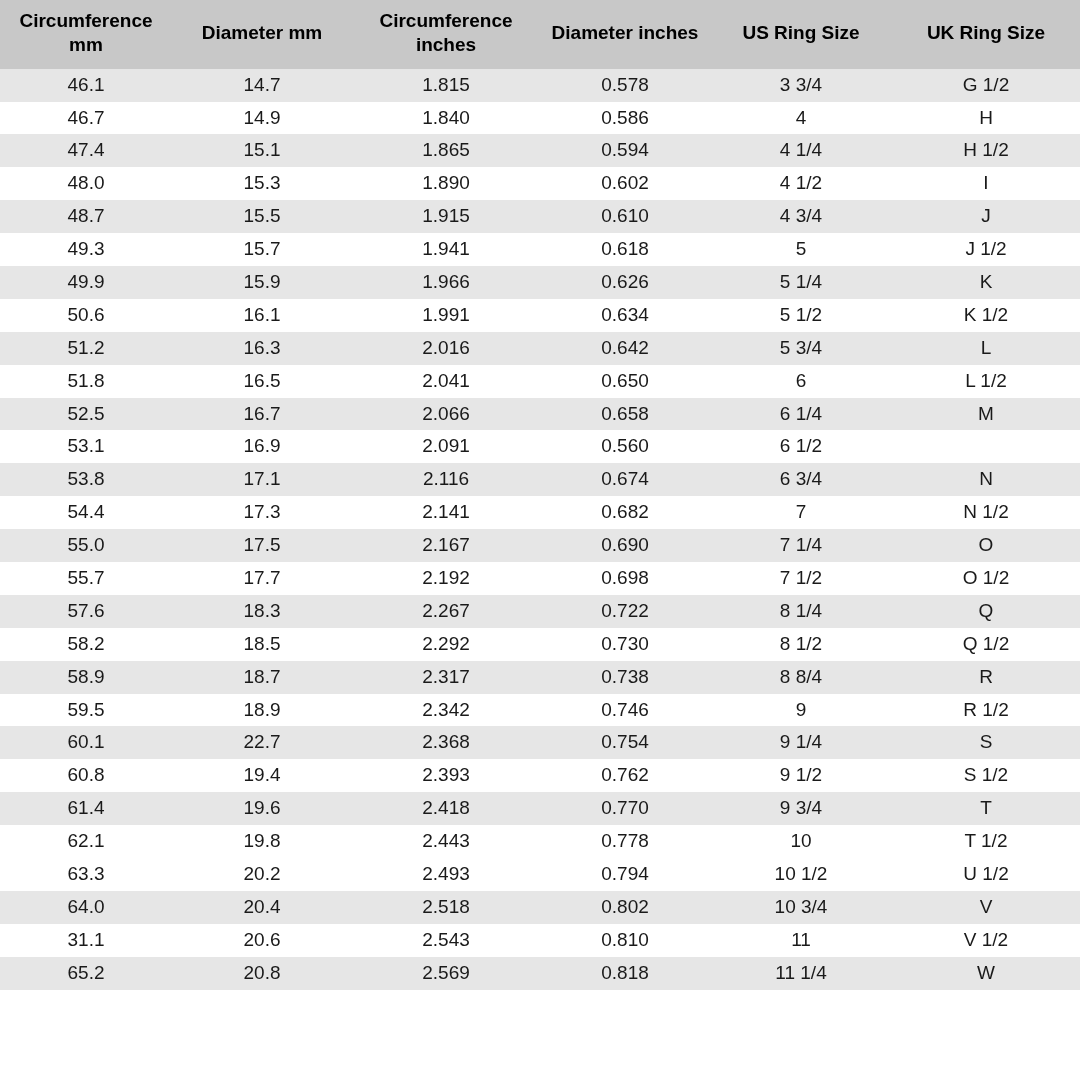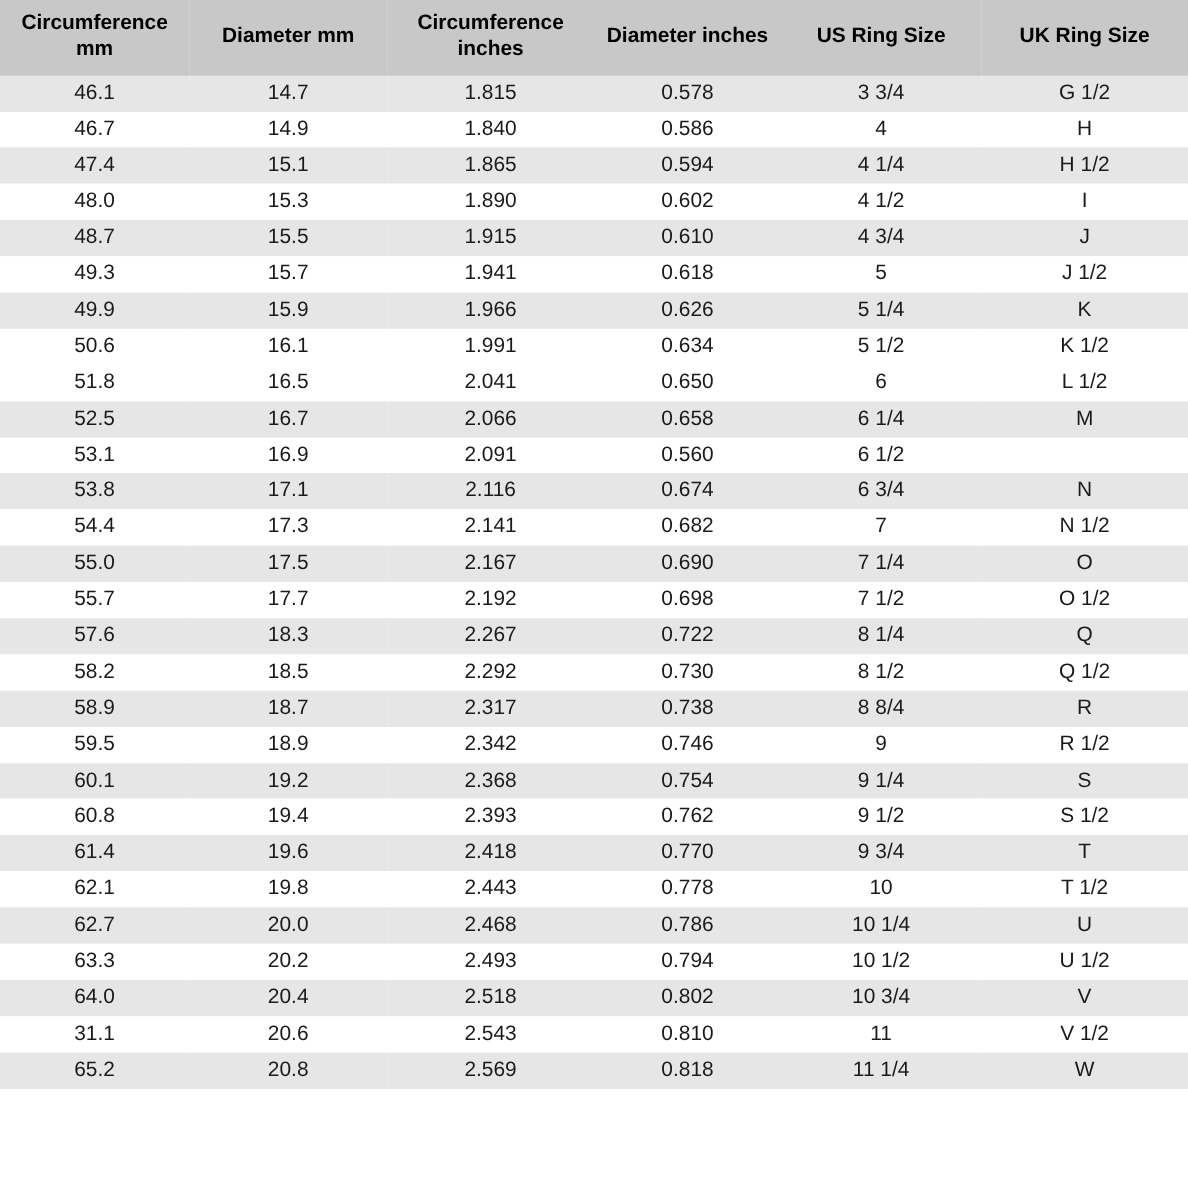--- a/index.html
+++ b/index.html
@@ -131,20 +131,28 @@
         <td>K</td>
       </tr>
       <tr class="even">
         <td>50.6</td>
         <td>16.1</td>
         <td>1.991</td>
         <td>0.634</td>
         <td>5 1/2</td>
         <td>K 1/2</td>
       </tr>
+      <tr class="odd">
+        <td>51.2</td>
+        <td>16.3</td>
+        <td>2.016</td>
+        <td>0.642</td>
+        <td>5 3/4</td>
+        <td>L</td>
+      </tr>
       <tr class="even">
         <td>51.8</td>
         <td>16.5</td>
         <td>2.041</td>
         <td>0.650</td>
         <td>6</td>
         <td>L 1/2</td>
       </tr>
       <tr class="odd">
         <td>52.5</td>
@@ -221,21 +229,21 @@
       <tr class="even">
         <td>59.5</td>
         <td>18.9</td>
         <td>2.342</td>
         <td>0.746</td>
         <td>9</td>
         <td>R 1/2</td>
       </tr>
       <tr class="odd">
         <td>60.1</td>
-        <td>19.2</td>
+        <td>22.7</td>
         <td>2.368</td>
         <td>0.754</td>
         <td>9 1/4</td>
         <td>S</td>
       </tr>
       <tr class="even">
         <td>60.8</td>
         <td>19.4</td>
         <td>2.393</td>
         <td>0.762</td>
@@ -251,28 +259,20 @@
         <td>T</td>
       </tr>
       <tr class="even">
         <td>62.1</td>
         <td>19.8</td>
         <td>2.443</td>
         <td>0.778</td>
         <td>10</td>
         <td>T 1/2</td>
       </tr>
-      <tr class="odd">
-        <td>62.7</td>
-        <td>20.0</td>
-        <td>2.468</td>
-        <td>0.786</td>
-        <td>10 1/4</td>
-        <td>U</td>
-      </tr>
       <tr class="even">
         <td>63.3</td>
         <td>20.2</td>
         <td>2.493</td>
         <td>0.794</td>
         <td>10 1/2</td>
         <td>U 1/2</td>
       </tr>
       <tr class="odd">
         <td>64.0</td>

